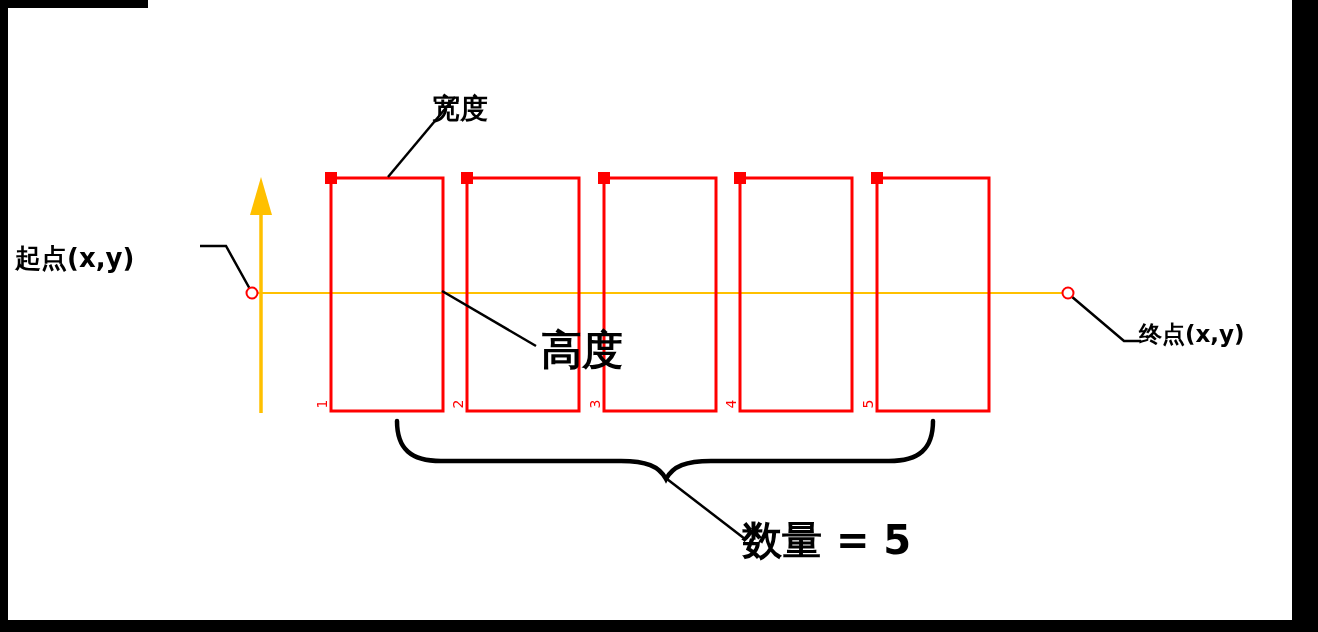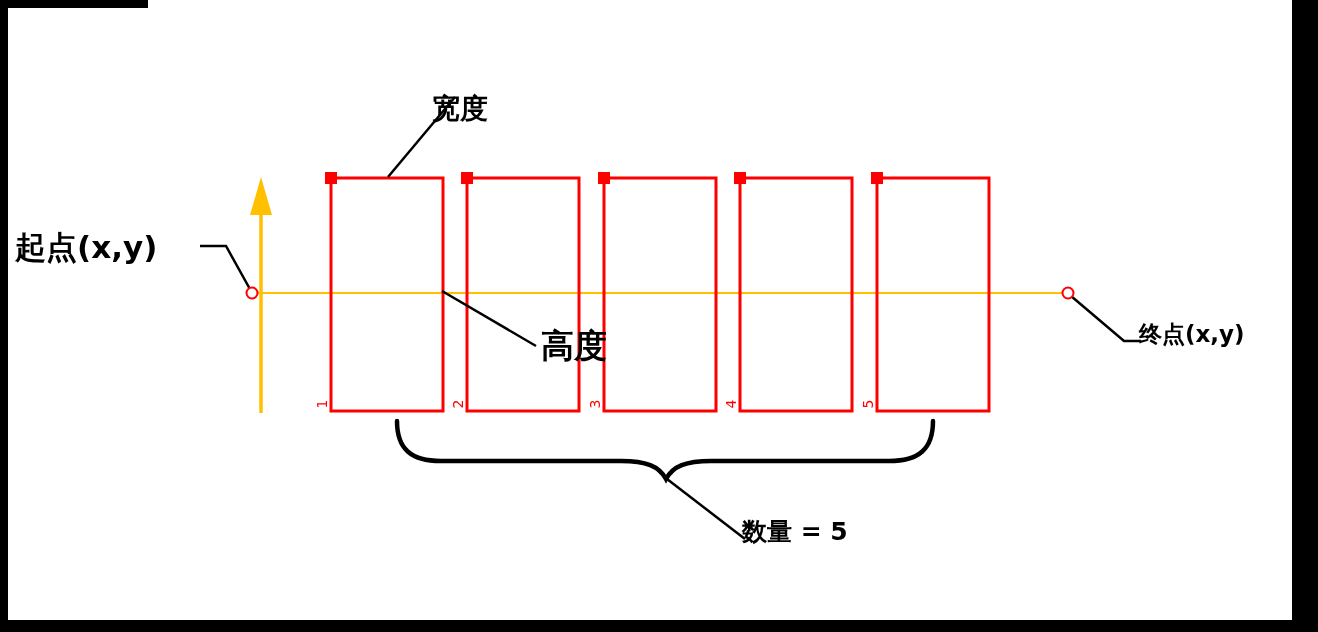--- a/index.html
+++ b/index.html
@@ -17,24 +17,24 @@
     width: 1318px; height: 632px;
   }
   .lbl {
     position: absolute;
     font-weight: bold;
     color: #000000;
     white-space: nowrap;
     line-height: 1.1;
   }
   .lbl-width    { left: 432px; top: 70px;  font-size: 28px; margin-top: 24px; }
-  .lbl-start    { left: 15px;  top: 230px; font-size: 31px; }
-  .lbl-height   { left: 541px; top: 328px; font-size: 33px; }
+  .lbl-start    { left: 15px;  top: 244px; font-size: 26px; }
+  .lbl-height   { left: 541px; top: 328px; font-size: 41px; }
   .lbl-end      { left: 1139px;top: 322px; font-size: 23px; }
-  .lbl-quantity { left: 742px; top: 518px; font-size: 25px; }
+  .lbl-quantity { left: 742px; top: 518px; font-size: 40px; }
   .rect-index {
     position: absolute;
     color: #ff0000;
     font-size: 14px;
     width: 16px;
     height: 16px;
     text-align: center;
     transform: rotate(-90deg);
     transform-origin: center center;
   }

